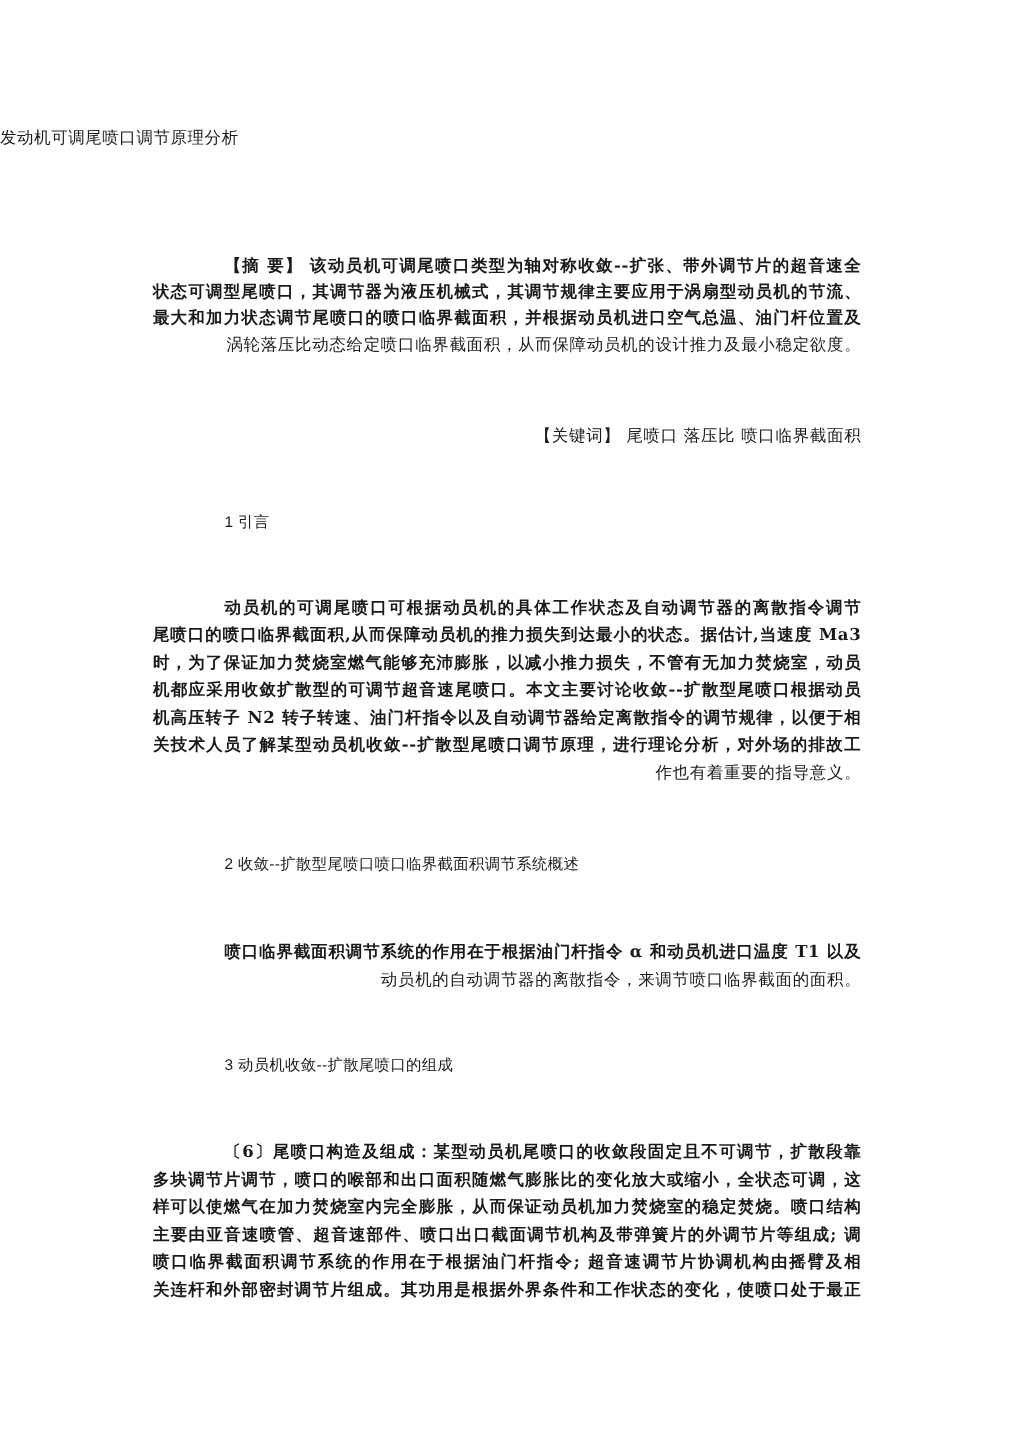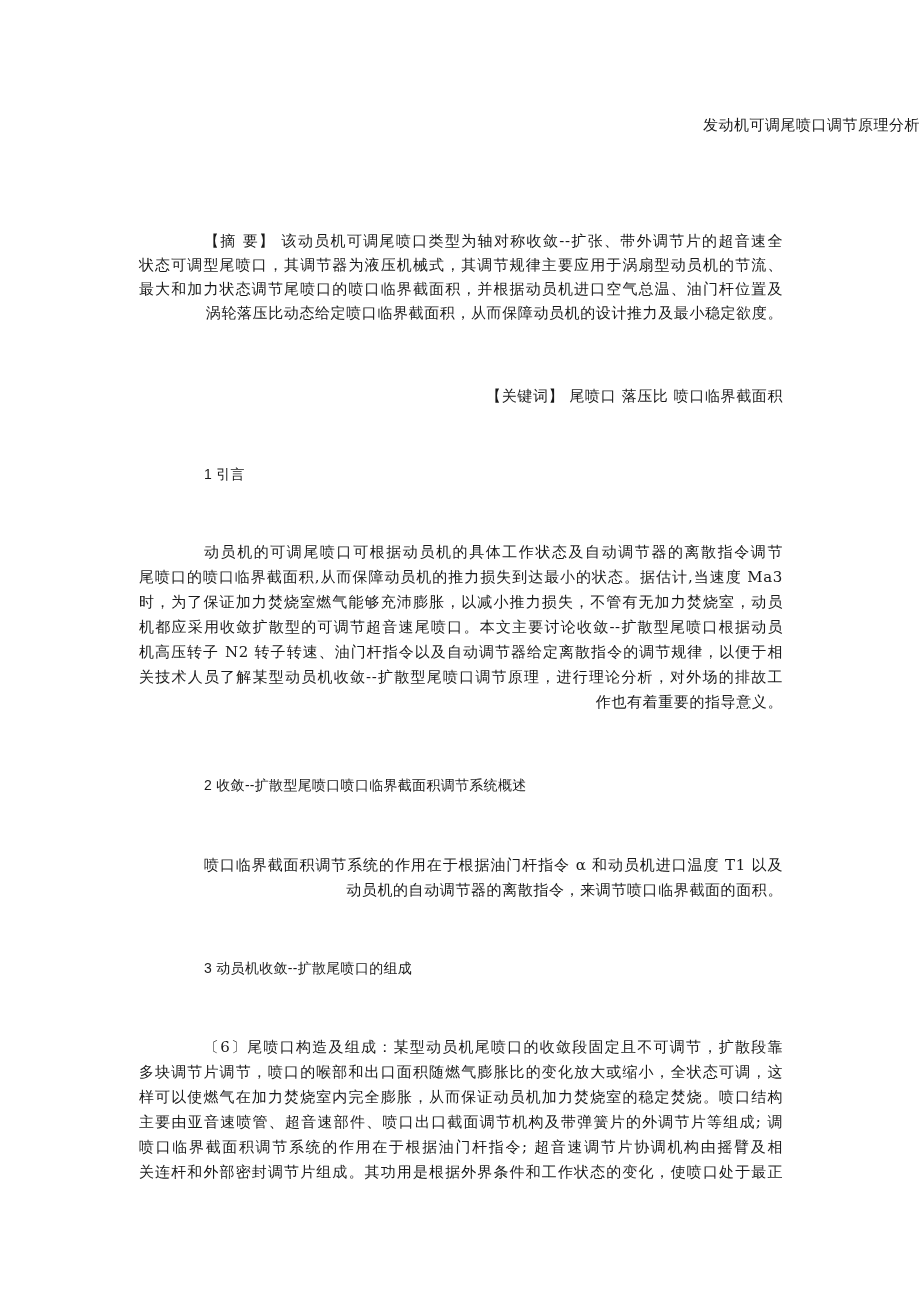--- a/index.html
+++ b/index.html
@@ -1,26 +1,26 @@
 <!DOCTYPE html>
 <html><head>
   <meta charset="utf-8">
   <style>
     html, body { margin: 0; padding: 0; background: #ffffff; }
     body { width: 920px; height: 1302px; position: relative; overflow: hidden;
            font-family: "DejaVu Serif", "Liberation Serif", serif; color: #1a1a1a; }
     .page { position: absolute; left: 0; top: 0; width: 920px; height: 1302px; }
-    .title { position: absolute; top: 116px; left: 0; width: 920px; text-align: right;
+    .title { position: absolute; top: 116px; left: 0; width: 920px; text-align: left;
              font-size: 15px; letter-spacing: 0.5px; }
     .line { position: absolute; left: 139px; width: 644px; font-size: 15px; white-space: nowrap;
             letter-spacing: 0.6px; line-height: 20px; text-align: right; }
     .ind { left: 204px; width: 579px; }
     .head { position: absolute; left: 204px; font-size: 14px; white-space: nowrap;
             font-family: Liberation Sans, sans-serif; letter-spacing: 0.3px; }
-    .just { text-align: justify; text-align-last: justify; }
+    .just { text-align: justify; text-align-last: justify; font-weight: bold; }
   </style>
 </head>
 <body>
 
 <div class="page">
 
   <div class="title">发动机可调尾喷口调节原理分析</div>
 
   <div>
     <div class="line ind just" style="top:231px">【摘  要】 该动员机可调尾喷口类型为轴对称收敛--扩张、带外调节片的超音速全</div>

